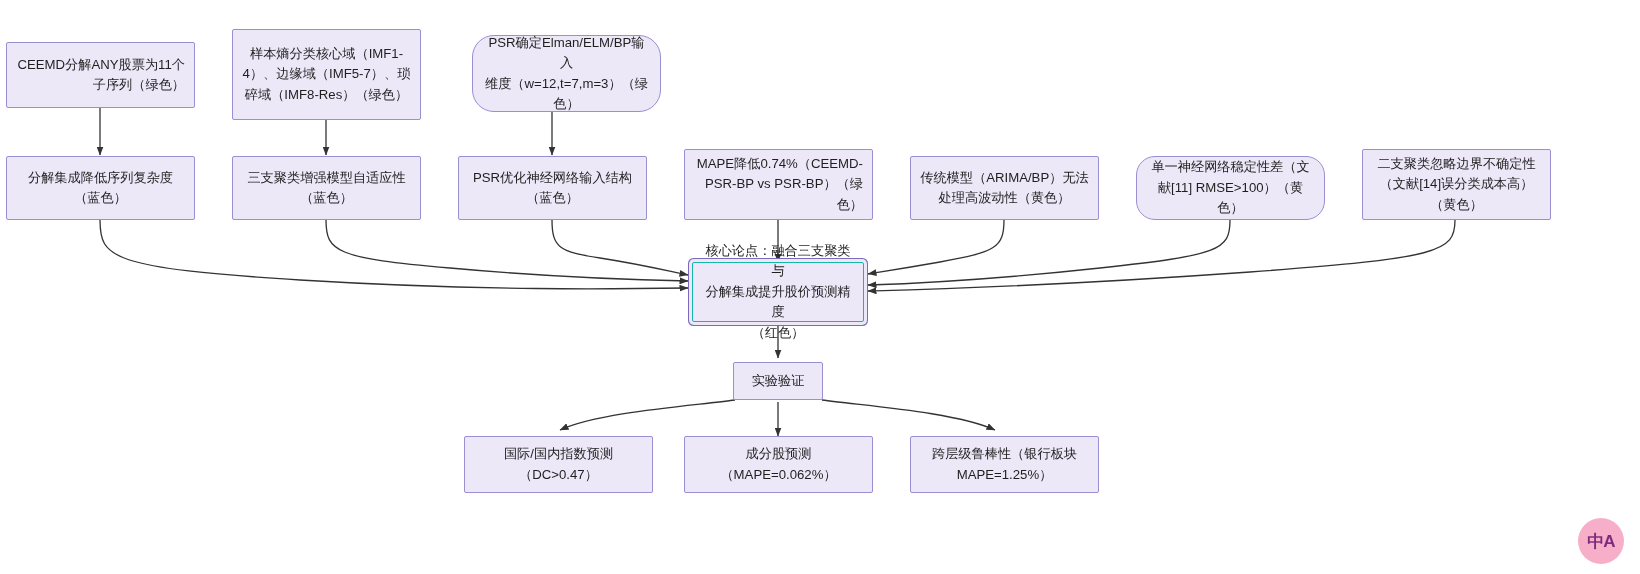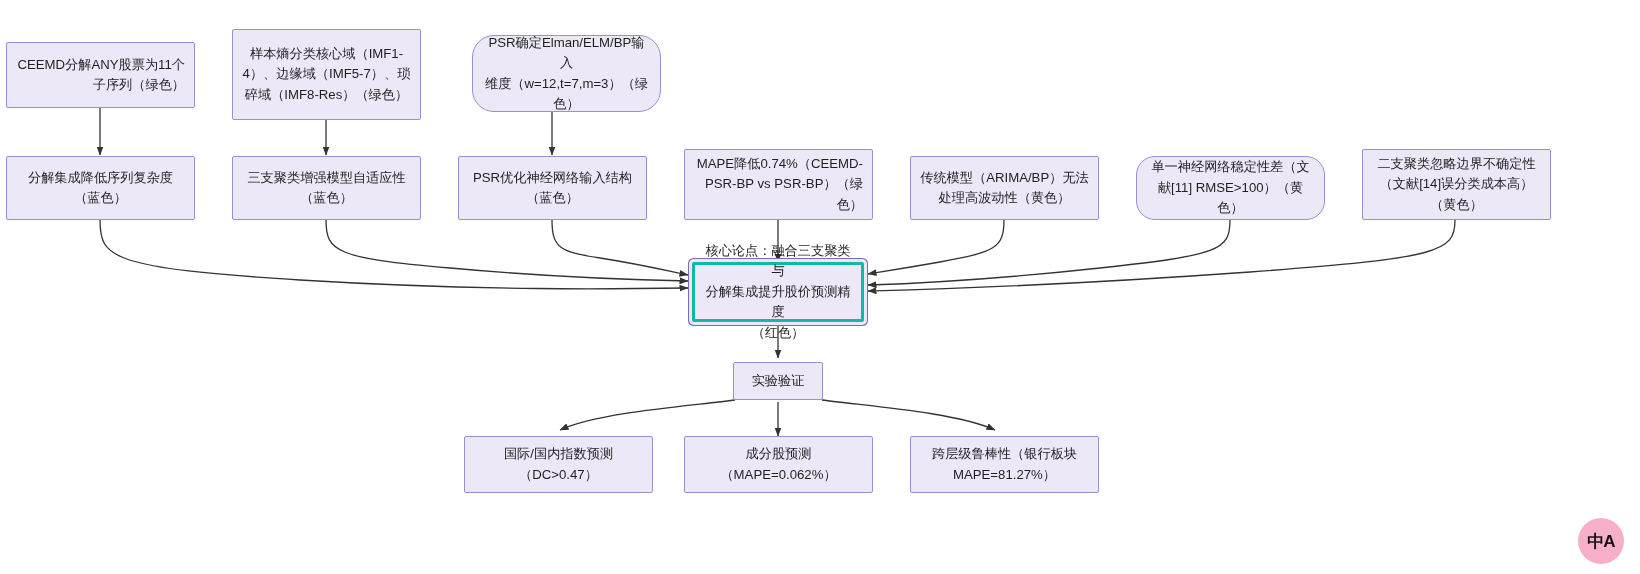--- a/index.html
+++ b/index.html
@@ -43,33 +43,33 @@
     padding: 4px 9px;
     z-index: 2;
   }
   .node .label {
     display: block;
     width: 100%;
     white-space: pre-line;
   }
   .node.core {
     background: #ece8f8;
-    border: 3px solid #14b8a6;
+    border: 1px solid #14b8a6;
     box-shadow: 0 0 0 3px #ece8f8, 0 0 0 4px #7a6bbf;
   }
   .watermark {
     position: absolute;
     width: 46px;
     height: 46px;
     border-radius: 50%;
     background: #f7a8c4;
     display: flex;
     align-items: center;
     justify-content: center;
-    color: #000000;
+    color: #701a75;
     font-size: 17px;
     font-weight: bold;
     letter-spacing: -1px;
     line-height: 1;
     z-index: 5;
     opacity: 0.92;
   }
 </style>
 </head>
 <body>
@@ -174,20 +174,20 @@
 （DC&gt;0.47）</span>
   </div>
 
   <div class="node" style="left:684px; top:436px; width:189px; height:57px;">
     <span class="label">成分股预测
 （MAPE=0.062%）</span>
   </div>
 
   <div class="node" style="left:910px; top:436px; width:189px; height:57px;">
     <span class="label">跨层级鲁棒性（银行板块
-MAPE=81.27%）</span>
+MAPE=1.25%）</span>
   </div>
 
   <div class="watermark" style="left:1578px; top:518px;">
     <span>中A</span>
   </div>
 
 </div>
 
 </body></html>

